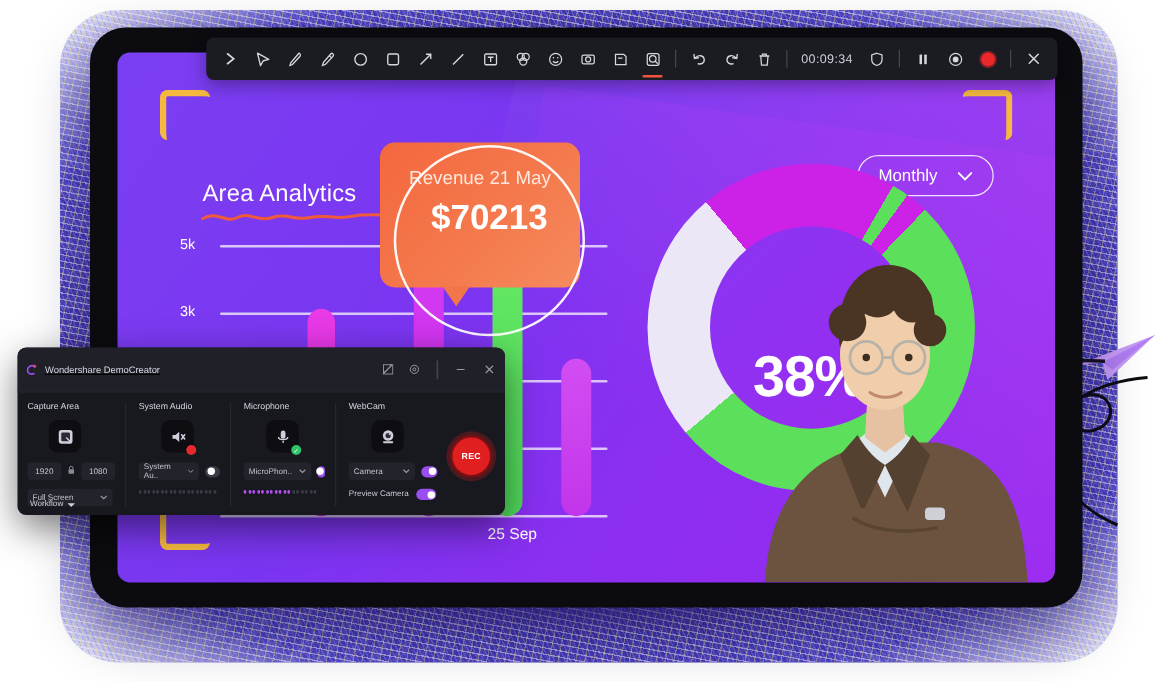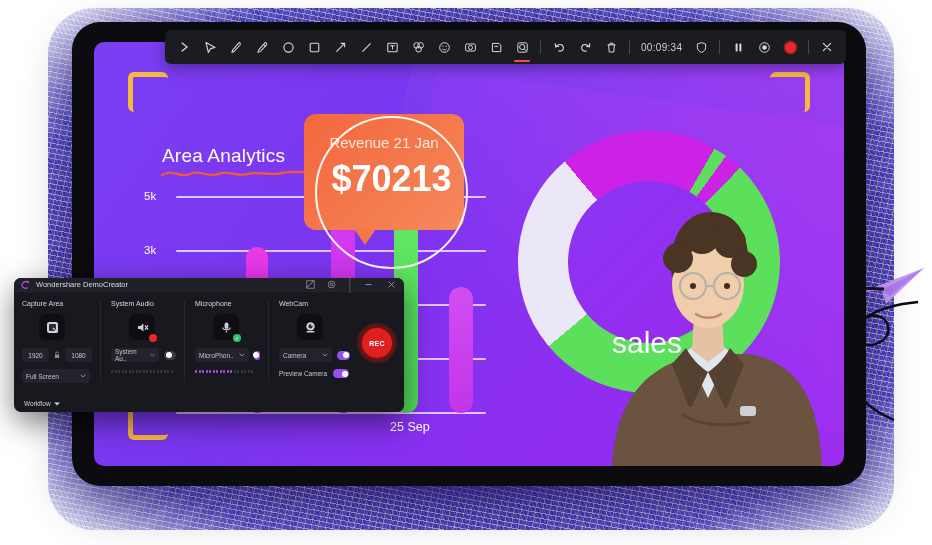--- a/index.html
+++ b/index.html
@@ -112,21 +112,21 @@
     position:absolute; left:224px; top:82px; width:160px; height:112px;
     border:1.5px solid rgba(255,255,255,.75); border-radius:12px;
     background:linear-gradient(135deg,#f0663f,#f58a5e); z-index:-1;
   }
   .bubble::after{
     content:""; position:absolute; left:50px; bottom:-15px;
     border-left:11px solid transparent; border-right:11px solid transparent;
     border-top:16px solid #f3764a;
   }
   .bubble-label{ position:absolute; left:0; right:0; top:20px; text-align:center; font-size:15px; color:#ffe7dc; }
-  .bubble-value{ position:absolute; left:15px; right:0; top:44px; text-align:center; font-size:36px; font-weight:bold; }
+  .bubble-value{ position:absolute; left:15px; right:0; top:44px; text-align:center; font-size:28px; font-weight:bold; }
   .magnifier{
     position:absolute; left:221px; top:74px; width:153px; height:153px;
     border:2.5px solid rgba(255,255,255,.95); border-radius:50%; z-index:12; pointer-events:none;
   }
 
   
   .monthly{
     position:absolute; right:49px; top:82px; padding:8px 16px;
     border:1.5px solid rgba(255,255,255,.85); border-radius:20px;
     color:#fff; font-size:13.5px; display:flex; align-items:center; gap:16px; cursor:pointer;
@@ -147,22 +147,22 @@
   .person{ position:absolute; right:18px; bottom:0; width:236px; height:300px; }
 
   
   .dc{
     position:absolute; left:14px; top:278px; width:390px; height:134px;
     background:#18181f; border-radius:7px; z-index:60;
     box-shadow:0 10px 30px rgba(0,0,0,.5);
     overflow:hidden;
   }
   .dc-title{
-    height:14px; display:flex; align-items:center; padding:0 6px; gap:6px;
-    background:#202028; border-bottom:1px solid #25252e;
+    height:36px; display:flex; align-items:center; padding:0 6px; gap:6px;
+    background:#202028; border-bottom:1px solid #25252e;text-decoration:underline;
   }
   .dc-logo{ width:10px; height:10px; }
   .dc-title-text{ color:#d8d8e2; font-size:7.5px; flex:1; }
   .dc-title-ic{ color:#9a9aa8; display:flex; align-items:center; cursor:pointer; }
   .dc-body{ position:relative; display:flex; padding:8px 6px 0 8px; }
   .dc-col{ position:relative; padding-right:8px; }
   .dc-col + .dc-col{ border-left:1px solid #262630; padding-left:10px; }
   .dc-h{ color:#d6d6e0; font-size:7px; margin-bottom:7px; }
   .dc-icon-box{
     width:26px; height:26px; border-radius:7px; background:#0d0d12;
@@ -246,36 +246,42 @@
       <div class="date-label" style="left:296px; top:378px;">25 Sep</div>
 
       <div class="chart-title">Area Analytics</div>
       <svg class="squiggle" viewBox="0 0 180 16">
         <path d="M2 9 C 14 2, 20 13, 30 8 C 40 3, 46 12, 58 8 C 70 4, 76 11, 88 8
                  C 100 5, 108 10, 122 7 C 138 4, 152 8, 178 5" fill="none" stroke="#f05a3c" stroke-width="2.4" stroke-linecap="round"></path>
       </svg>
 
       <div class="bubble-back"></div>
       <div class="bubble">
-        <div class="bubble-label">Revenue 21 Jan</div>
+        <div class="bubble-label">Revenue 21 May</div>
         <div class="bubble-value">$70213</div>
       </div>
       <div class="magnifier"></div>
 
+      <div class="monthly">
+        <span>Monthly</span>
+        <svg width="12" height="8" viewBox="0 0 12 8">
+          <path d="M1 1.5 L6 6.5 L11 1.5" fill="none" stroke="#ffffff" stroke-width="1.6" stroke-linecap="round"></path>
+        </svg>
+      </div>
 
       <div class="donut" style="background:conic-gradient(from 0deg,
             #cc22e8 0deg 30deg,
             #5ce05c 30deg 36deg,
             #cc22e8 36deg 44deg,
             #5ce05c 44deg 230deg,
             #ece7f7 230deg 320deg,
             #cc22e8 320deg 360deg);">
         <div class="donut-hole"></div>
       </div>
-      <div class="donut-sub">sales</div>
+      <div class="donut-pct">38%</div>
 
       <svg class="person" viewBox="0 0 236 300">
         <g>
           <path d="M22 300 C 26 224, 66 196, 112 188 L 160 188 C 206 198, 228 228, 232 300 Z" fill="#6b5340"></path>
           <path d="M96 186 L118 232 L140 186 L128 176 L108 176 Z" fill="#dfe6ec"></path>
           <path d="M104 150 L132 150 L134 184 L118 196 L102 184 Z" fill="#e7c2a2"></path>
           <path d="M96 182 C 104 196, 112 202, 118 206 L 100 244 L 82 198 Z" fill="#55412f"></path>
           <path d="M140 182 C 132 196, 124 202, 118 206 L 136 244 L 154 198 Z" fill="#55412f"></path>
           <ellipse cx="118" cy="118" rx="36" ry="44" fill="#f0cdab"></ellipse>
           <path d="M82 112 C 76 66, 100 46, 120 46 C 148 46, 162 70, 158 112

